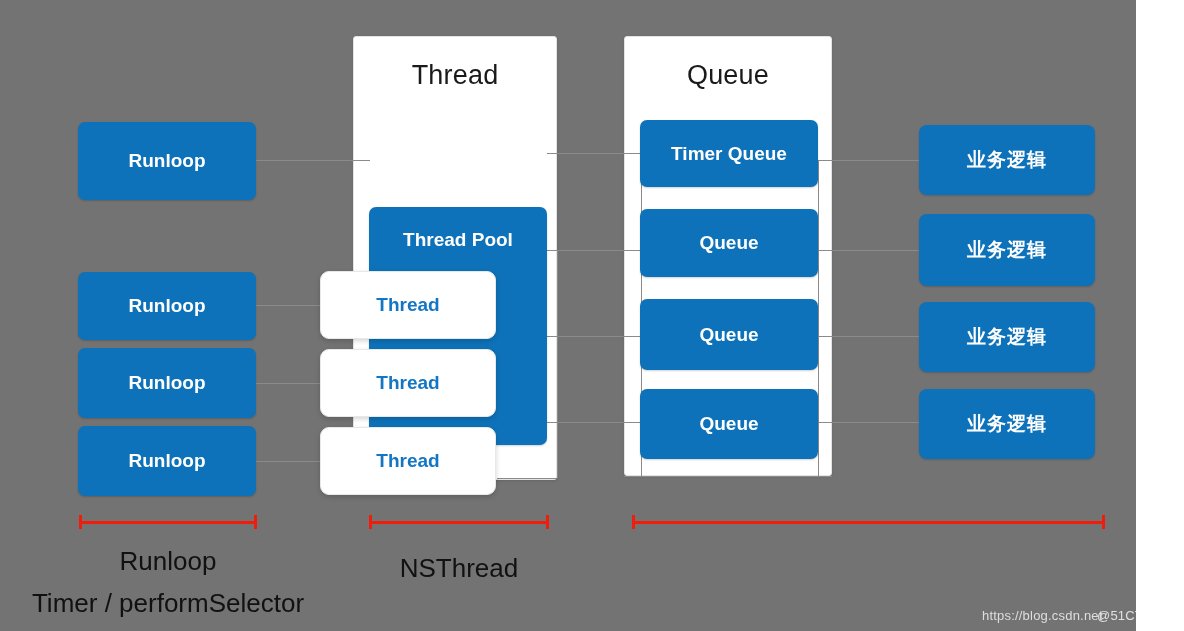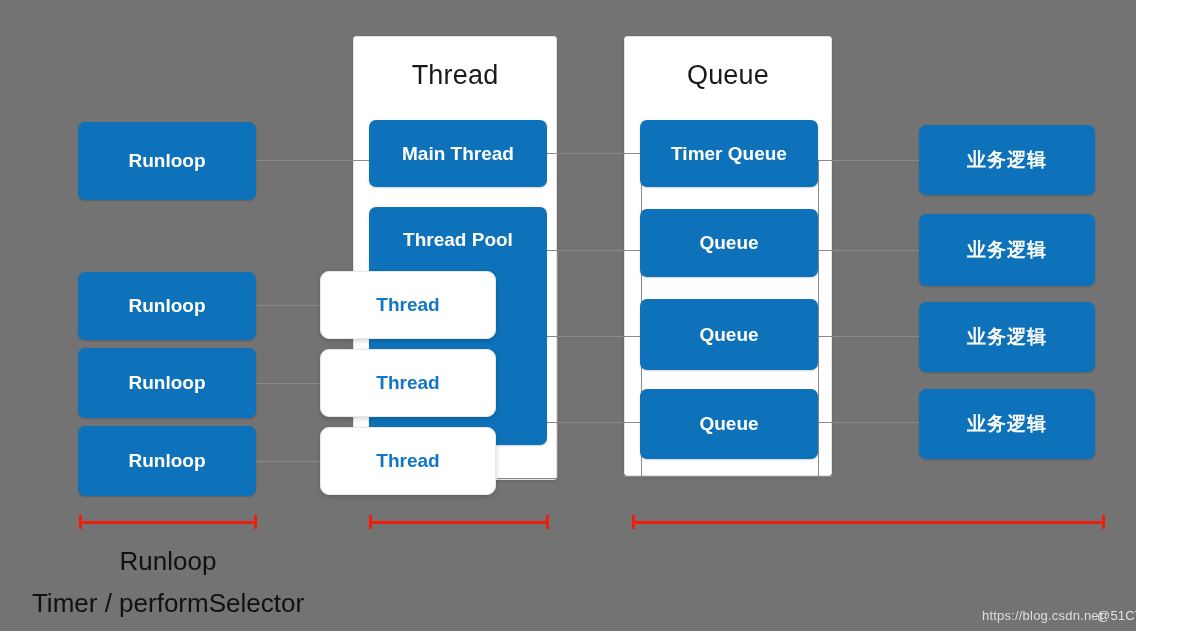--- a/index.html
+++ b/index.html
@@ -47,20 +47,21 @@
     align-items: center;
     justify-content: center;
     font-size: 19px;
     font-weight: bold;
     box-sizing: border-box;
     box-shadow: 0 1px 2px rgba(0,0,0,0.18);
   }
   .bluebox.cjk {
     font-size: 19px;
     letter-spacing: 1px;
+    border-radius: 8px;
   }
   .bluebox.tall {
     align-items: flex-start;
     padding-top: 22px;
   }
 
   
   .threadcard {
     position: absolute;
     background: #ffffff;
@@ -173,23 +174,20 @@
   <div class="bluebox" style="left:78px; top:272px; width:178px; height:68px;">
     <span>Runloop</span>
   </div>
   <div class="bluebox" style="left:78px; top:348px; width:178px; height:70px;">
     <span>Runloop</span>
   </div>
   <div class="bluebox" style="left:78px; top:426px; width:178px; height:70px;">
     <span>Runloop</span>
   </div>
 
-  <div class="bluebox" style="left:369px; top:120px; width:178px; height:67px;">
-    <span>Main Thread</span>
-  </div>
 
   <div class="bluebox tall" style="left:369px; top:207px; width:178px; height:238px;">
     <span>Thread Pool</span>
   </div>
 
   <div class="threadcard" style="left:320px; top:271px; width:176px; height:68px;">
     <span>Thread</span>
   </div>
   <div class="threadcard" style="left:320px; top:349px; width:176px; height:68px;">
     <span>Thread</span>
@@ -236,18 +234,19 @@
   </div>
   <div class="bracket" style="left:632px; top:515px; width:473px;">
     <div class="cap left"></div>
     <div class="bar"></div>
     <div class="cap right"></div>
   </div>
 
   <div class="caption" style="left:79px; width:178px; top:546px;">Runloop</div>
   <div class="caption" style="left:8px; width:320px; top:588px;">Timer / performSelector</div>
 
+  <div class="caption" style="left:369px; width:180px; top:553px;">NSThread</div>
 
 
   <div class="watermark" style="left:982px; top:608px;">https://blog.csdn.net</div>
   <div class="watermark wm2" style="left:1097px; top:607px;">@51CTO博客</div>
 
 </div>
 
 </body></html>

